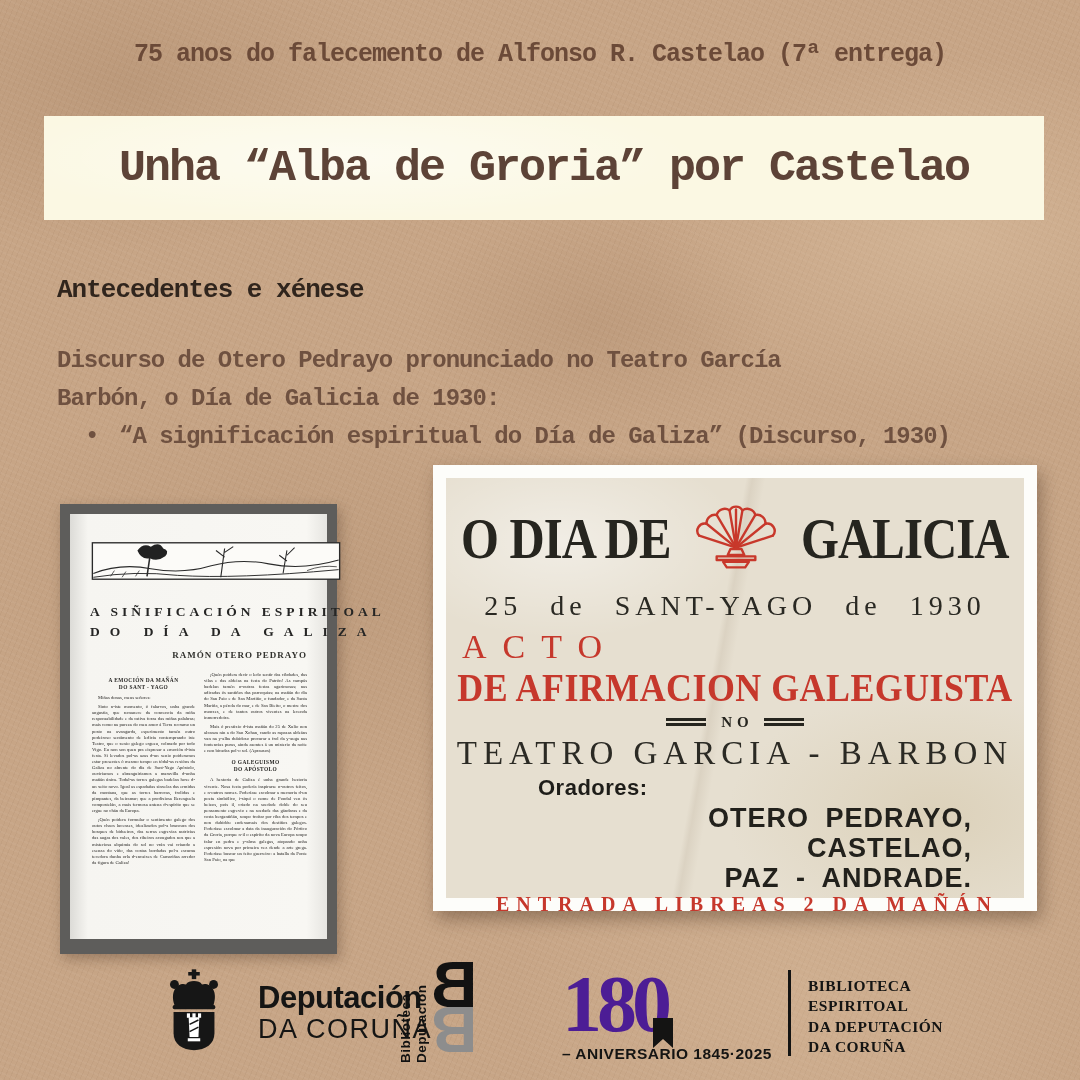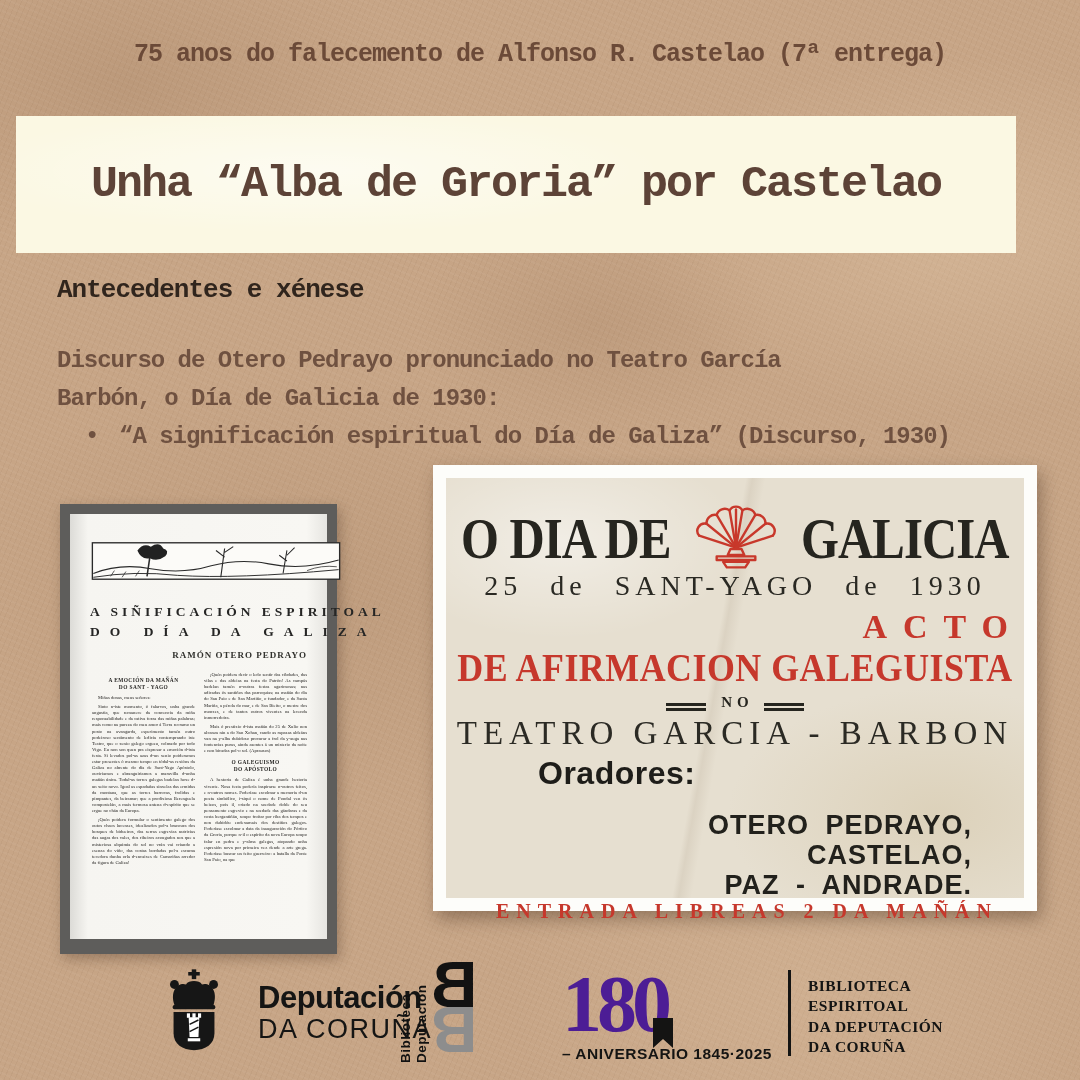--- a/index.html
+++ b/index.html
@@ -18,21 +18,21 @@
       repeating-linear-gradient(113deg, rgba(90,60,35,.05)     0 1px, transparent 1px 5px);
   }
 
   
   .series-header{
     position:absolute; top:40px; left:0; width:100%;
     text-align:center; font-family:"Liberation Mono","DejaVu Sans Mono",monospace;
     font-size:25px; letter-spacing:-1px; color:#6b4a38; font-weight:700;
   }
   .title-banner{
-    position:absolute; left:16px; top:116px; width:1000px; height:137px;
+    position:absolute; left:44px; top:116px; width:1000px; height:104px;
     background:#fbf8e3;
     background-image:radial-gradient(ellipse 500px 90px at 30% 40%, rgba(255,255,255,.5), transparent 70%);
     display:flex; align-items:center; justify-content:center;
   }
   .title-banner h1{
     font-family:"Liberation Mono","DejaVu Sans Mono",monospace;
     font-size:45px; font-weight:700; color:#5d4337; letter-spacing:-2px; white-space:nowrap;
   }
   .section-heading{
     position:absolute; left:57px; top:275px;
@@ -90,41 +90,41 @@
   .p-row1{ display:flex; align-items:flex-end; justify-content:center; height:92px; }
   .p-big{
     font-family:"Liberation Serif","DejaVu Serif",serif; font-weight:700;
     font-size:53px; color:#26251f; letter-spacing:-1px;
     display:inline-block; transform:scale(.92,1.06); transform-origin:bottom center;
     line-height:1; padding-bottom:2px;
   }
   .shell{ margin:0 10px -6px; }
   .p-row2{
     text-align:center; font-family:"Liberation Serif","DejaVu Serif",serif;
-    font-size:28px; color:#2a2923; letter-spacing:5px; word-spacing:16px; margin-top:0; font-weight:400;
+    font-size:28px; color:#2a2923; letter-spacing:5px; word-spacing:16px; margin-top:20px; font-weight:400;
   }
   .p-row3{
-    text-align:right; font-family:"Liberation Serif","DejaVu Serif",serif;
-    font-size:34px; font-weight:700; color:#c6382c; letter-spacing:16px; margin-top:6px; padding-left:16px;
+    text-align:left; font-family:"Liberation Serif","DejaVu Serif",serif;
+    font-size:34px; font-weight:400; color:#c6382c; letter-spacing:16px; margin-top:6px; padding-left:16px;
   }
   .p-row4{
     text-align:center; font-family:"Liberation Serif","DejaVu Serif",serif;
     font-size:37px; font-weight:700; color:#c6382c; letter-spacing:.5px;
     transform:scale(.97,1.06); margin-top:2px; line-height:1.1;
   }
-  .p-row5{ display:flex; align-items:flex-end; justify-content:center; gap:10px; margin-top:5px; }
+  .p-row5{ display:flex; align-items:center; justify-content:center; gap:10px; margin-top:5px; }
   .dbl-bar{ width:40px; height:8px; border-top:3px solid #26251f; border-bottom:3px solid #26251f; }
   .p-no{ font-family:"Liberation Serif","DejaVu Serif",serif; font-size:15px; font-weight:700;
     letter-spacing:5px; color:#26251f; padding-left:5px; }
   .p-row6{
     text-align:center; font-family:"Liberation Serif","DejaVu Serif",serif;
     font-size:33px; font-weight:400; color:#2b2a24; letter-spacing:6px; margin-top:3px;
     transform:scaleY(1.05); white-space:nowrap;
   }
-  .p-oradores{ font-size:32px; font-weight:700; color:#1e1d19; margin:4px 0 16px 92px; letter-spacing:.5px; }
+  .p-oradores{ font-size:22px; font-weight:700; color:#1e1d19; margin:4px 0 0 92px; letter-spacing:.5px; }
   .p-speakers{ text-align:right; margin-right:52px; font-size:27px; font-weight:700;
     color:#22211c; line-height:1.12; letter-spacing:1px; word-spacing:8px; margin-top:2px; }
   .p-bottom{
     margin-top:auto; margin-bottom:10px; padding:0 26px;
     display:flex; justify-content:flex-end;
     font-family:"Liberation Serif","DejaVu Serif",serif;
     font-size:20px; font-weight:700; color:#c6382c; letter-spacing:7px;
   }
 
   

